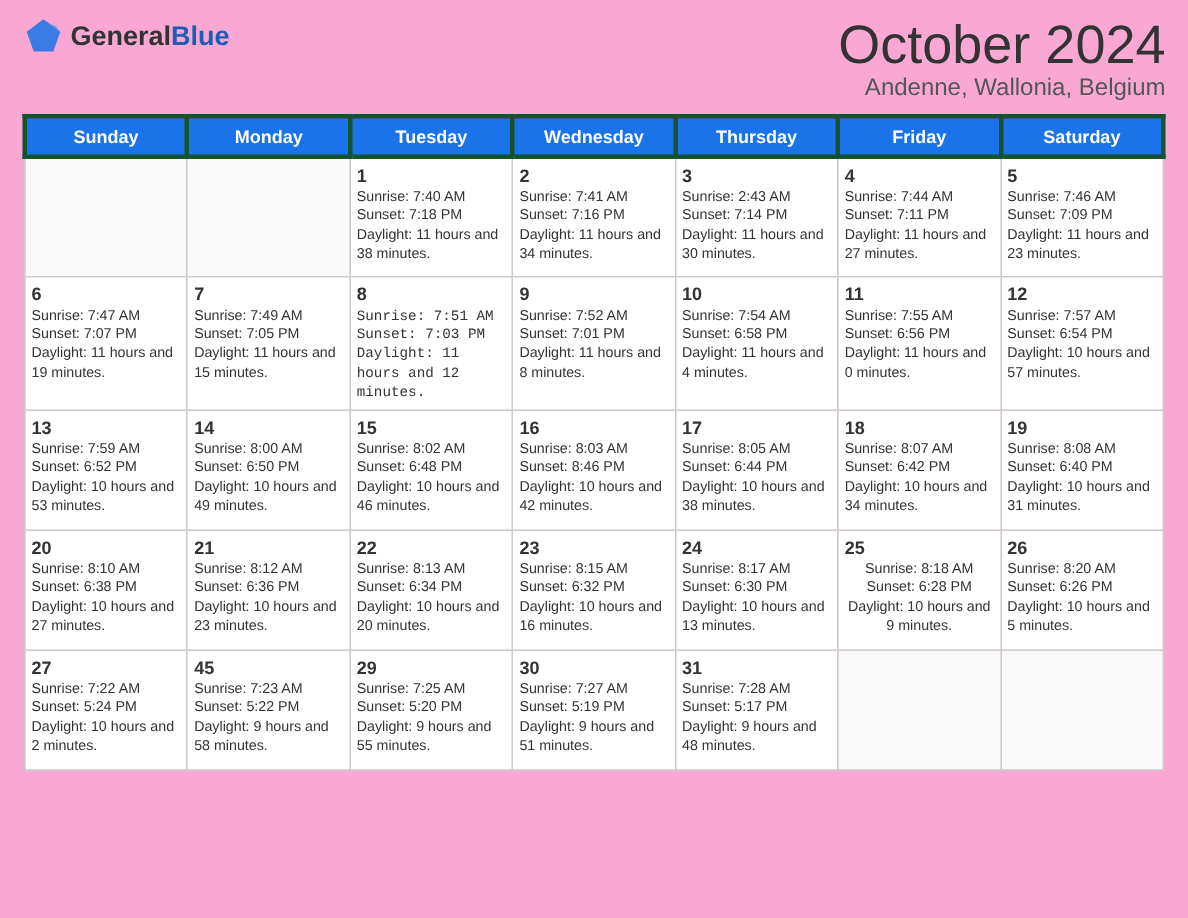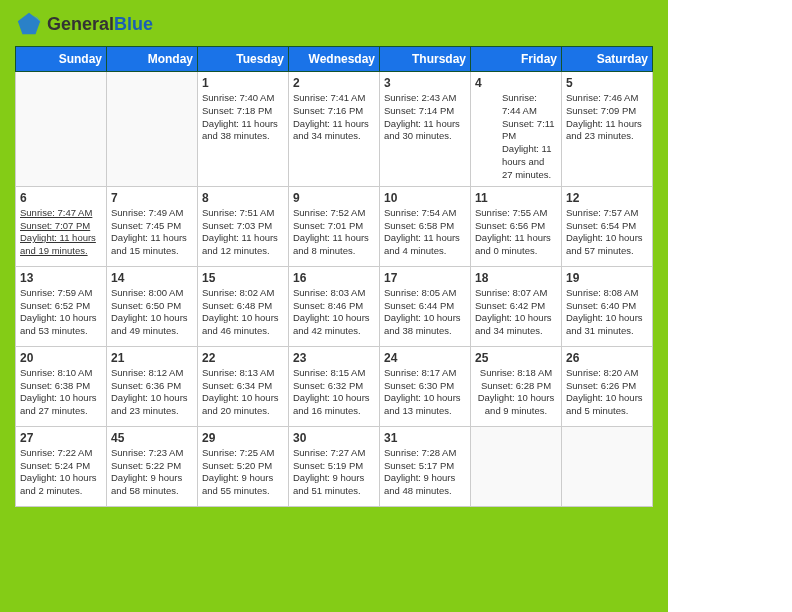--- a/index.html
+++ b/index.html
@@ -4,23 +4,23 @@
   <style>
     * { box-sizing: border-box; margin: 0; padding: 0; }
     body {
       font-family: Arial, sans-serif;
       background: #fff;
       width: 792px;
       min-height: 612px;
       padding: 0;
     }
     .page {
-      width: 668px;
+      width: 792px;
       min-height: 612px;
-      background: #84cc16;
+      background: #f9a8d4;
       padding: 10px 15px 15px 15px;
     }
     .header {
       display: flex;
       justify-content: space-between;
       align-items: flex-start;
       margin-bottom: 8px;
     }
     .logo {
       display: flex;
@@ -58,22 +58,22 @@
       width: 100%;
       border-collapse: collapse;
       table-layout: fixed;
     }
     .calendar-table th {
       background: #1a73e8;
       color: #fff;
       font-size: 12px;
       font-weight: bold;
       padding: 5px 4px;
-      text-align: right;
-      border: 1px solid #14532d;
+      text-align: center;
+      border: 3px solid #14532d;
     }
     .calendar-table td {
       border: 1px solid #ccc;
       vertical-align: top;
       padding: 4px 4px;
       font-size: 10px;
       color: #333;
       height: 80px;
       background: #fff;
     }
@@ -101,20 +101,22 @@
     <div class="logo">
       <svg class="logo-icon" viewBox="0 0 30 30">
         <polygon points="15,3 27,12 22,26 8,26 3,12" fill="#1a73e8" opacity="0.85"></polygon>
         <polygon points="20,6 28,14 24,8" fill="#3a9aee" opacity="0.7"></polygon>
       </svg>
       <div>
         <span class="logo-text-general">General</span><span class="logo-text-blue">Blue</span>
       </div>
     </div>
     <div class="title-block">
+      <div class="title-month">October 2024</div>
+      <div class="title-location">Andenne, Wallonia, Belgium</div>
     </div>
   </div>
 
   <table class="calendar-table">
     <thead>
       <tr>
 
       <th>Sunday</th>
           <th>Monday</th>
           <th>Tuesday</th>
@@ -141,47 +143,47 @@
 Daylight: 11 hours and 34 minutes.</div>
           </td>
           <td>
             <span class="day-number">3</span>
             <div class="cell-info" style="white-space: pre-line;">Sunrise: 2:43 AM
 Sunset: 7:14 PM
 Daylight: 11 hours and 30 minutes.</div>
           </td>
           <td>
             <span class="day-number">4</span>
-            <div class="cell-info" style="white-space: pre-line; margin-left: 27px;">Sunrise: 7:44 AM
+            <div class="cell-info" style="white-space: pre-line;">Sunrise: 7:44 AM
 Sunset: 7:11 PM
 Daylight: 11 hours and 27 minutes.</div>
           </td>
           <td>
             <span class="day-number">5</span>
             <div class="cell-info" style="white-space: pre-line;">Sunrise: 7:46 AM
 Sunset: 7:09 PM
 Daylight: 11 hours and 23 minutes.</div>
           </td>
         </tr>
         <tr>
           <td>
             <span class="day-number">6</span>
-            <div class="cell-info" style="white-space: pre-line; text-decoration: underline;">Sunrise: 7:47 AM
+            <div class="cell-info" style="white-space: pre-line;">Sunrise: 7:47 AM
 Sunset: 7:07 PM
 Daylight: 11 hours and 19 minutes.</div>
           </td>
           <td>
             <span class="day-number">7</span>
             <div class="cell-info" style="white-space: pre-line;">Sunrise: 7:49 AM
-Sunset: 7:45 PM
+Sunset: 7:05 PM
 Daylight: 11 hours and 15 minutes.</div>
           </td>
           <td>
             <span class="day-number">8</span>
-            <div class="cell-info" style="white-space: pre-line;">Sunrise: 7:51 AM
+            <div class="cell-info" style="white-space: pre-line; font-family: Liberation Mono, monospace;">Sunrise: 7:51 AM
 Sunset: 7:03 PM
 Daylight: 11 hours and 12 minutes.</div>
           </td>
           <td>
             <span class="day-number">9</span>
             <div class="cell-info" style="white-space: pre-line;">Sunrise: 7:52 AM
 Sunset: 7:01 PM
 Daylight: 11 hours and 8 minutes.</div>
           </td>
           <td>

